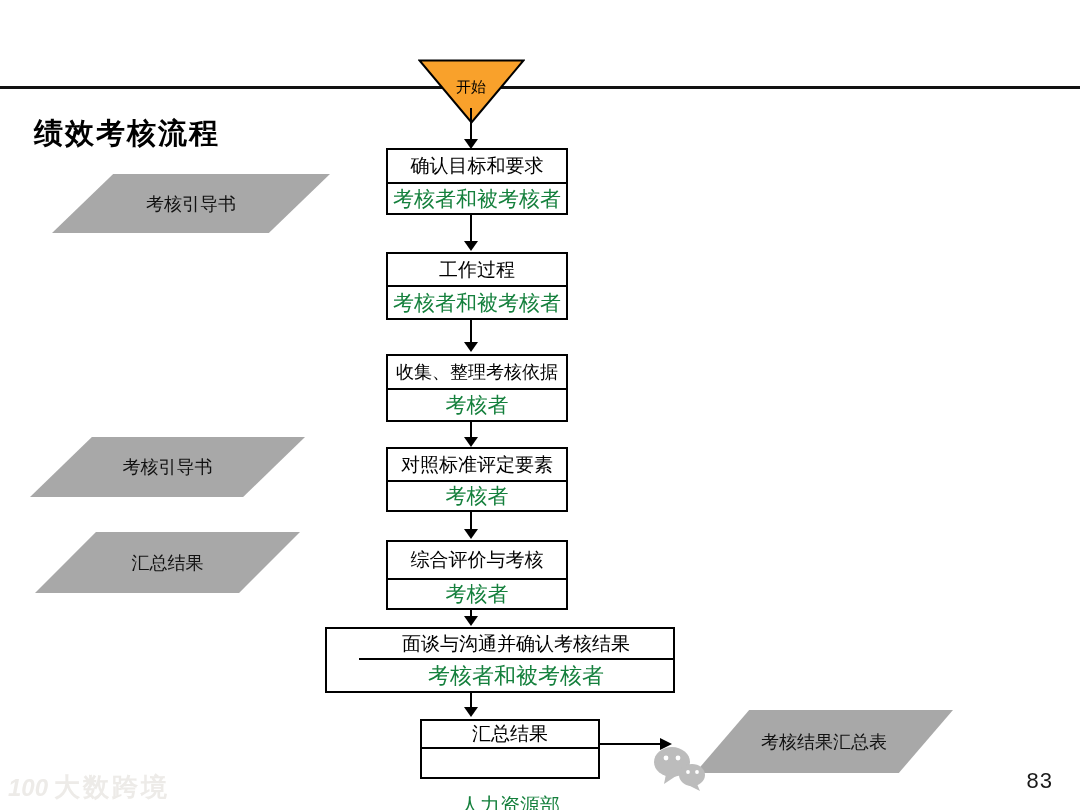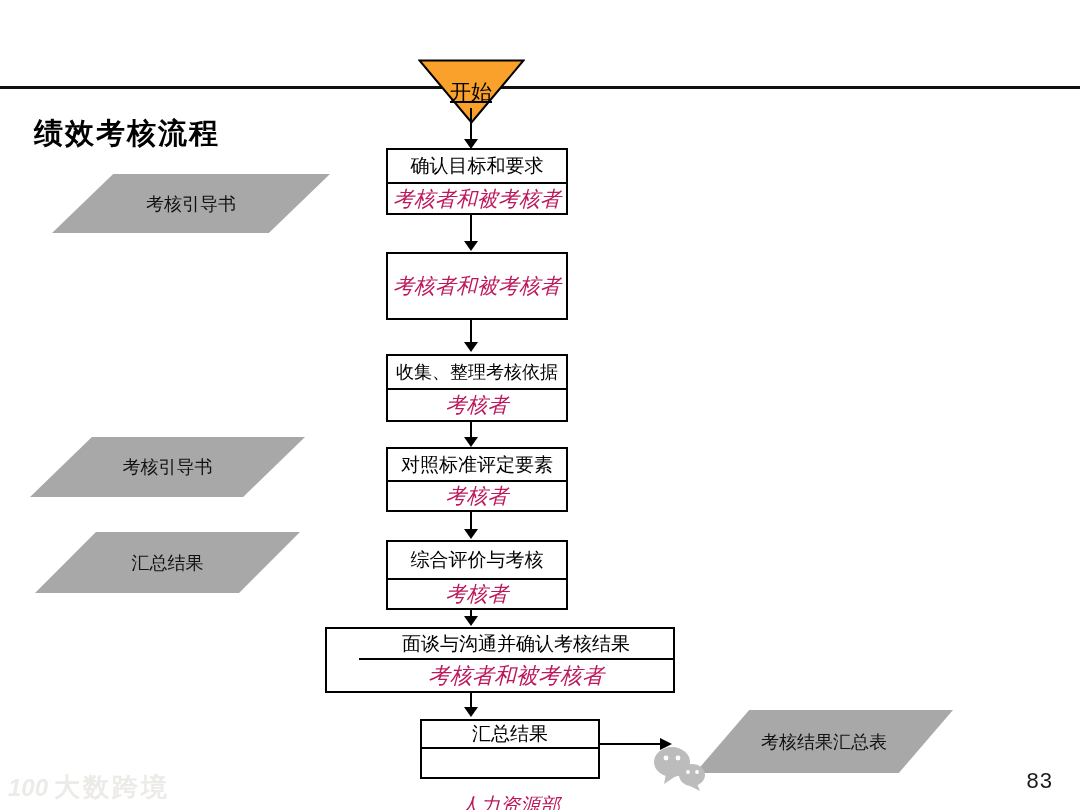--- a/index.html
+++ b/index.html
@@ -4,35 +4,35 @@
 <style>
   html,body{margin:0;padding:0;background:#fff;}
   .slide{position:relative;width:1080px;height:810px;background:#ffffff;overflow:hidden;
          font-family:"Liberation Serif","DejaVu Serif",serif;}
   .topline{position:absolute;left:0;top:86px;width:1080px;height:3px;background:#111;}
   .page-title{position:absolute;left:34px;top:114px;font-size:29px;font-weight:bold;color:#000;
               letter-spacing:2px;}
   
   .start-tri{position:absolute;left:418px;top:59px;width:107px;height:65px;}
   .start-label{position:absolute;left:441px;top:78px;width:60px;text-align:center;
-               font-size:21px;color:#000;text-decoration:underline;}
+               font-size:15px;color:#000;}
   
   .vline{position:absolute;left:470px;width:2px;background:#000;}
   .vhead{position:absolute;left:464px;width:0;height:0;border-left:7px solid transparent;
          border-right:7px solid transparent;border-top:10px solid #000;}
   .hline{position:absolute;top:743px;left:583px;width:78px;height:2px;background:#000;}
   .hhead{position:absolute;top:738px;left:660px;width:0;height:0;border-top:6px solid transparent;
          border-bottom:6px solid transparent;border-left:12px solid #000;}
   
   .pbox{position:absolute;background:#fff;border:2px solid #000;box-sizing:border-box;
         display:flex;flex-direction:column;}
   .pbox .row1{border-bottom:2px solid #000;display:flex;align-items:center;justify-content:center;
               font-size:19px;color:#000;white-space:nowrap;}
   .pbox .row2{flex:1;display:flex;align-items:center;justify-content:center;
-              font-size:21px;color:#be185d;white-space:nowrap;font-style:italic;}
+              font-size:21px;color:#15803d;white-space:nowrap;}
   .b1{left:386px;top:148px;width:182px;height:67px;} .b1 .row1{height:32px;}
   .b2{left:386px;top:252px;width:182px;height:68px;} .b2 .row1{height:31px;}
   .b3{left:386px;top:354px;width:182px;height:68px;text-align:center;} .b3 .row1{height:32px;} .b3 .row1{font-size:18px;}
   .b4{left:386px;top:447px;width:182px;height:65px;} .b4 .row1{height:33px;}
   .b5{left:386px;top:540px;width:182px;height:70px;} .b5 .row1{height:36px;}
   .b6{left:325px;top:627px;width:350px;height:66px;padding-left:32px;} .b6 .row1{height:29px;} .b6 .row2{font-size:22px;}
   .b7{left:420px;top:719px;width:180px;height:60px;gap:43px;} .b7 .row1{height:27px;} .b7 .row2{font-size:20px;}
   
   .doc{position:absolute;background:#a8a8a8;display:flex;align-items:center;justify-content:center;
        font-size:18px;color:#111;}
@@ -86,20 +86,21 @@
   <div class="vhead" style="top:707px;"></div>
 
   <div class="hline"></div>
   <div class="hhead"></div>
 
   <div class="pbox b1">
     <div class="row1">确认目标和要求</div>
     <div class="row2">考核者和被考核者</div>
   </div>
   <div class="pbox b2">
+    <div class="row1">工作过程</div>
     <div class="row2">考核者和被考核者</div>
   </div>
   <div class="pbox b3">
     <div class="row1">收集、整理考核依据</div>
     <div class="row2">考核者</div>
   </div>
   <div class="pbox b4">
     <div class="row1">对照标准评定要素</div>
     <div class="row2">考核者</div>
   </div>

